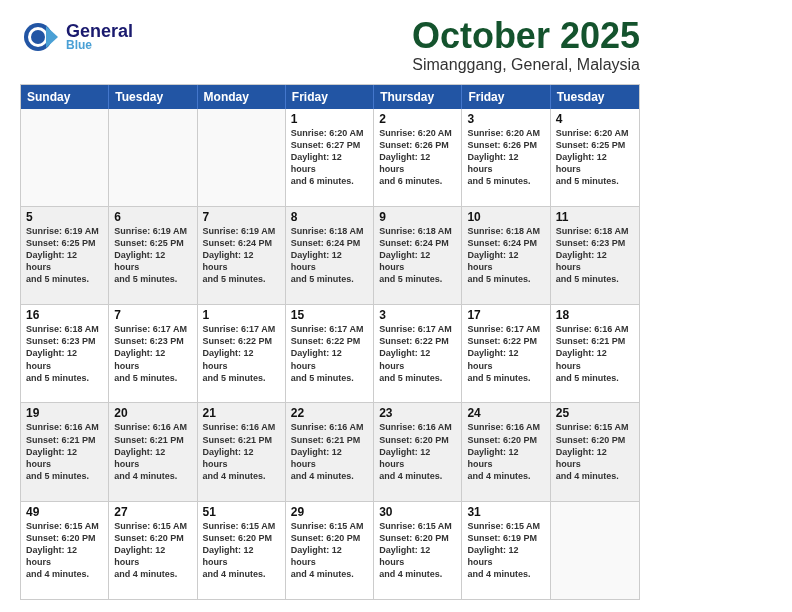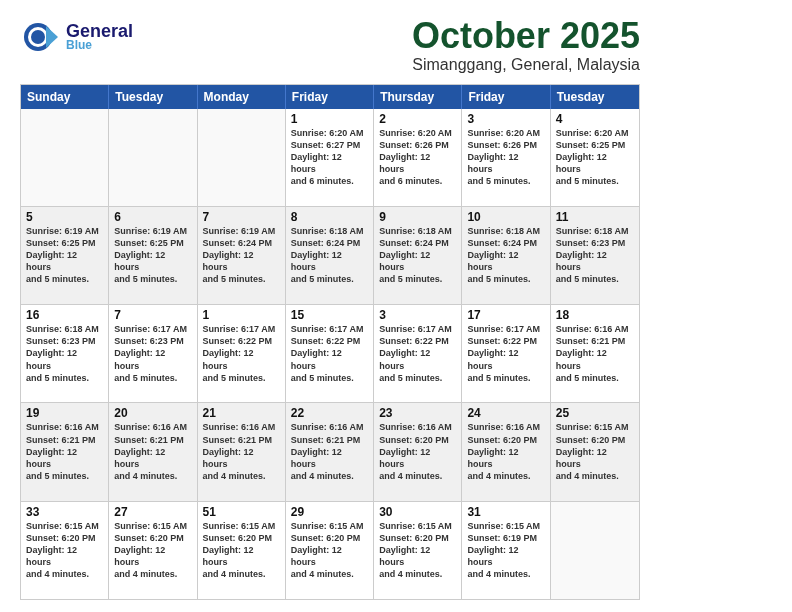--- a/index.html
+++ b/index.html
@@ -330,21 +330,21 @@
           <div class="calendar-cell shaded">
             <span class="day-number">25</span>
             <div class="cell-text" style="white-space: pre-line;">Sunrise: 6:15 AM
 Sunset: 6:20 PM
 Daylight: 12 hours
 and 4 minutes.</div>
           </div>
         </div>
         <div class="calendar-row">
           <div class="calendar-cell">
-            <span class="day-number">33</span>
+            <span class="day-number">49</span>
             <div class="cell-text" style="white-space: pre-line;">Sunrise: 6:15 AM
 Sunset: 6:20 PM
 Daylight: 12 hours
 and 4 minutes.</div>
           </div>
           <div class="calendar-cell">
             <span class="day-number">27</span>
             <div class="cell-text" style="white-space: pre-line;">Sunrise: 6:15 AM
 Sunset: 6:20 PM
 Daylight: 12 hours

